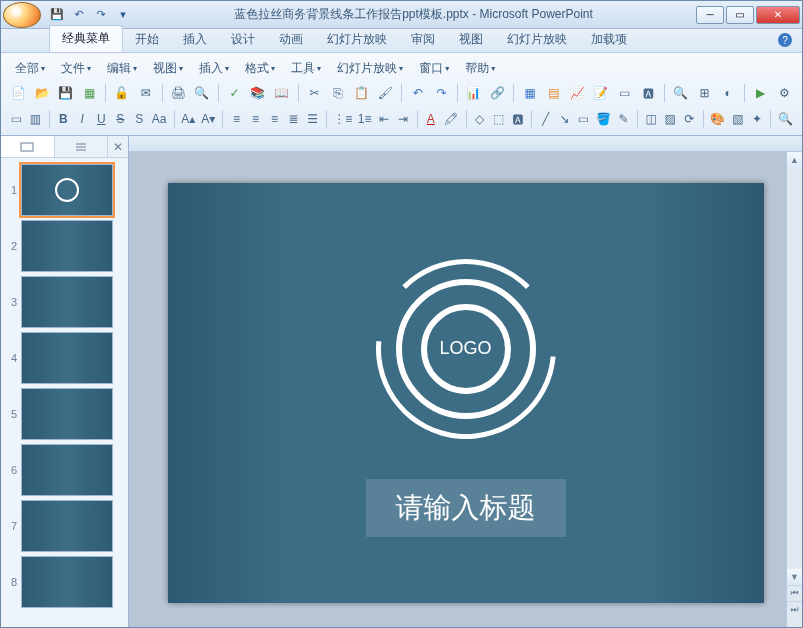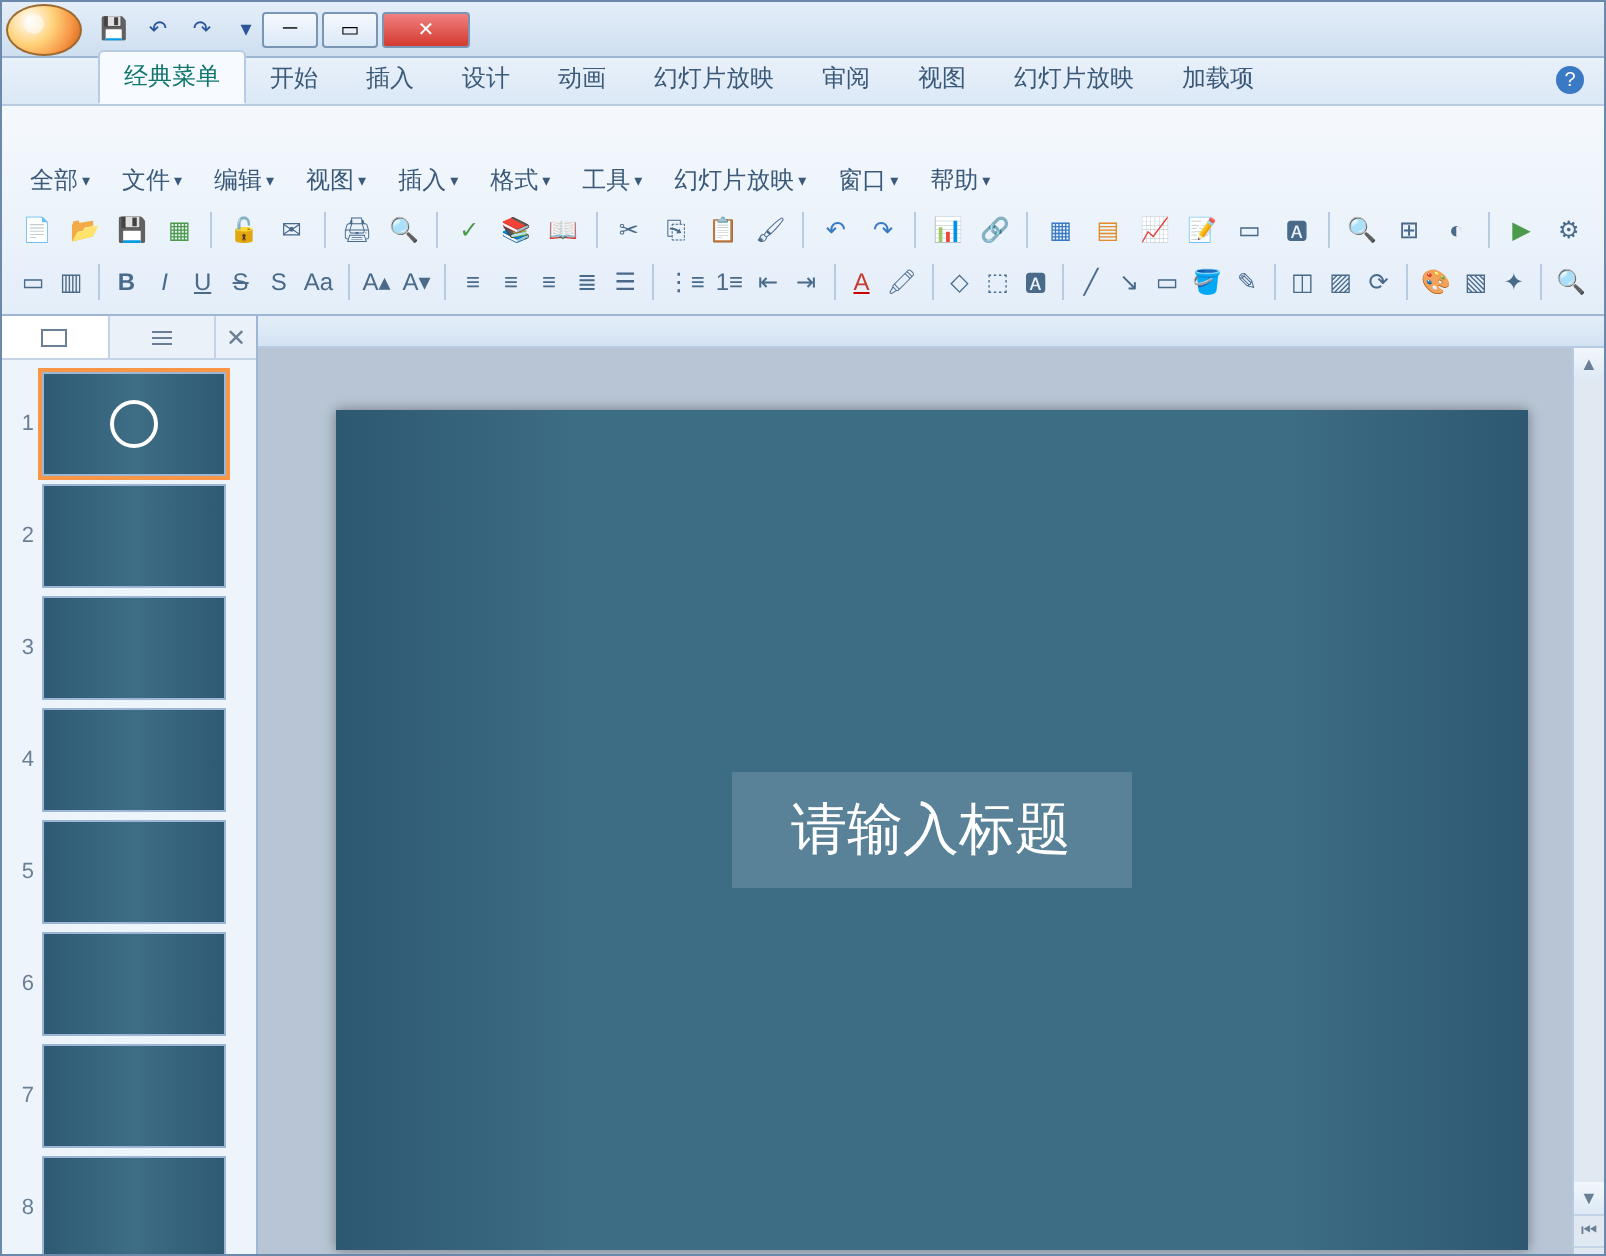--- a/index.html
+++ b/index.html
@@ -14,26 +14,26 @@
 .title-text { flex: 1; text-align: center; color: #3b5a7a; font-size: 12px; }
 .winbtns { display: flex; margin-right: 2px; gap: 2px; }
 .winbtn { width: 28px; height: 18px; border: 1px solid #7a96b5; border-radius: 2px; display: flex; align-items: center; justify-content: center; font-size: 10px; cursor: pointer; }
 .winbtn.min { background: linear-gradient(#f5f9fd,#dce9f7); }
 .winbtn.max { background: linear-gradient(#f5f9fd,#dce9f7); }
 .winbtn.close { background: linear-gradient(#f08080,#d43a2f); color: #fff; width: 44px; }
 
 
 .ribbon-tabs { height: 24px; background: linear-gradient(#e9f1fa,#dbe8f6); display: flex; align-items: flex-end; padding-left: 48px; border-bottom: 1px solid #b7cbe2; position: relative; }
 .rtab { padding: 4px 12px; color: #3b5a7a; cursor: pointer; }
-.rtab.active { background: #f7fbff; border: 1px solid #b7cbe2; border-bottom: 1px solid #f7fbff; border-radius: 3px 3px 0 0; color: #0f766e; }
+.rtab.active { background: #f7fbff; border: 1px solid #b7cbe2; border-bottom: 1px solid #f7fbff; border-radius: 3px 3px 0 0; color: #0f172a; }
 .help-icon { position: absolute; right: 10px; top: 4px; width: 14px; height: 14px; border-radius: 50%; background: #3a79c3; color: #fff; font-size: 10px; display: flex; align-items: center; justify-content: center; cursor: pointer; }
 
 
 .ribbon-body { background: linear-gradient(#f5f9fd,#e4eef9); border-bottom: 1px solid #9db6d3; padding: 4px 8px; }
-.menu-row { display: flex; gap: 4px; align-items: center; height: 22px; margin-top: 22px; }
+.menu-row { display: flex; gap: 4px; align-items: center; height: 22px; }
 .menu-row .mitem { padding: 2px 6px; color: #3b5a7a; cursor: pointer; display: flex; align-items: center; gap: 2px; }
 .menu-row .mitem .dd { font-size: 8px; color: #3b5a7a; }
 .tool-row { display: flex; gap: 4px; align-items: center; height: 24px; margin-top: 2px; }
 .tbtn { width: 20px; height: 20px; display: flex; align-items: center; justify-content: center; cursor: pointer; border: 1px solid transparent; border-radius: 2px; font-size: 12px; color:#4a6a8a; }
 .sep { width: 1px; height: 18px; background: #b7cbe2; margin: 0 2px; }
 
 
 .workarea { display: flex; height: 497px; background: #b0c4da; }
 .thumb-panel { width: 128px; background: #eef4fb; border-right: 1px solid #9db6d3; display: flex; flex-direction: column; }
 .thumb-tabs { height: 22px; display: flex; border-bottom: 1px solid #c3d4e7; background:#eaf1f9; }
@@ -73,20 +73,23 @@
 <body>
 
 <div class="titlebar">
   <div class="office-btn"></div>
   <div class="qat">
     <div class="qbtn">💾</div>
     <div class="qbtn">↶</div>
     <div class="qbtn">↷</div>
     <div class="qbtn">▾</div>
   </div>
+  <div class="title-text">
+    <span>蓝色拉丝商务背景线条工作报告ppt模板.pptx</span><span> - </span><span>Microsoft PowerPoint</span>
+  </div>
   <div class="winbtns">
     <div class="winbtn min">─</div>
     <div class="winbtn max">▭</div>
     <div class="winbtn close">✕</div>
   </div>
 </div>
 
 <div class="ribbon-tabs">
   <div class="rtab active">经典菜单</div>
   <div class="rtab">开始</div>
@@ -296,20 +299,27 @@
       <div class="thumb-item">
           <div class="thumb-num">8</div>
           <div class="thumb-img"></div>
         </div>
     </div>
   </div>
   <div class="slide-area">
     <div class="slide-topbar"></div>
     <div class="slide-scroll">
       <div class="slide">
+        <div class="logo-wrap">
+          <div class="ring ring1"></div>
+          <div class="ring ring2"></div>
+          <div class="arc"></div>
+          <div class="arc a2"></div>
+          <div class="logo-text">LOGO</div>
+        </div>
         <div class="title-box">
           <span>请输入标题</span>
         </div>
       </div>
       <div class="vscroll">
         <div class="vbtn">▲</div>
         <div class="vtrack"></div>
         <div class="vbtn">▼</div>
         <div class="vnav">⏮</div>
         <div class="vnav">⏭</div>

